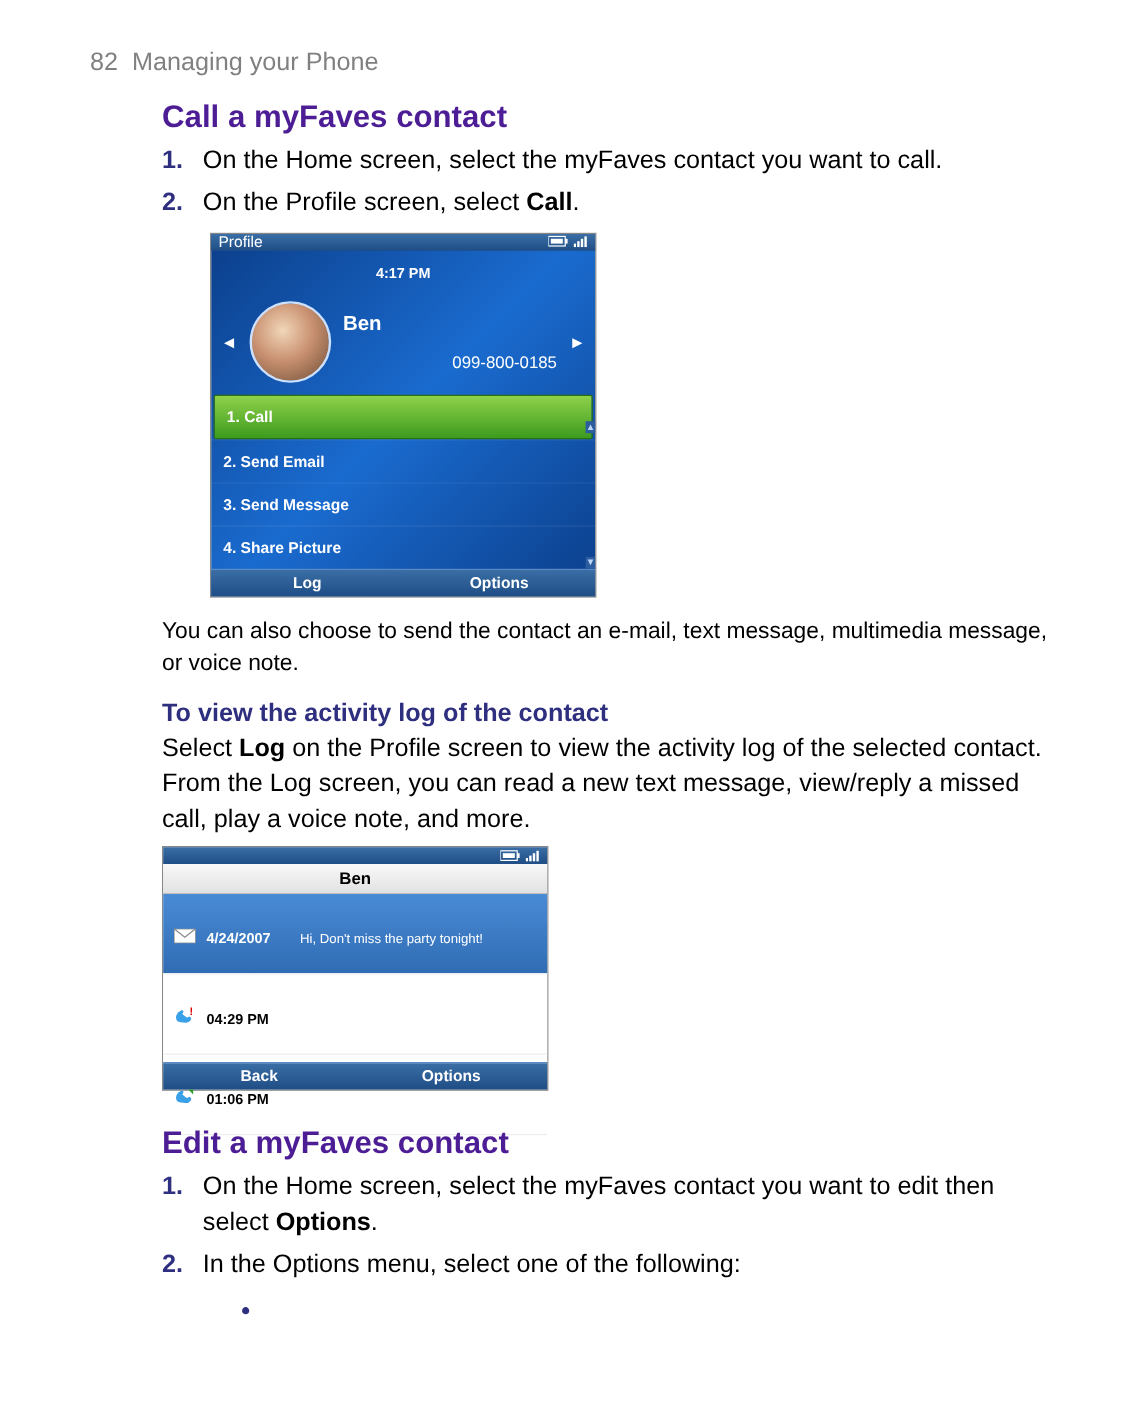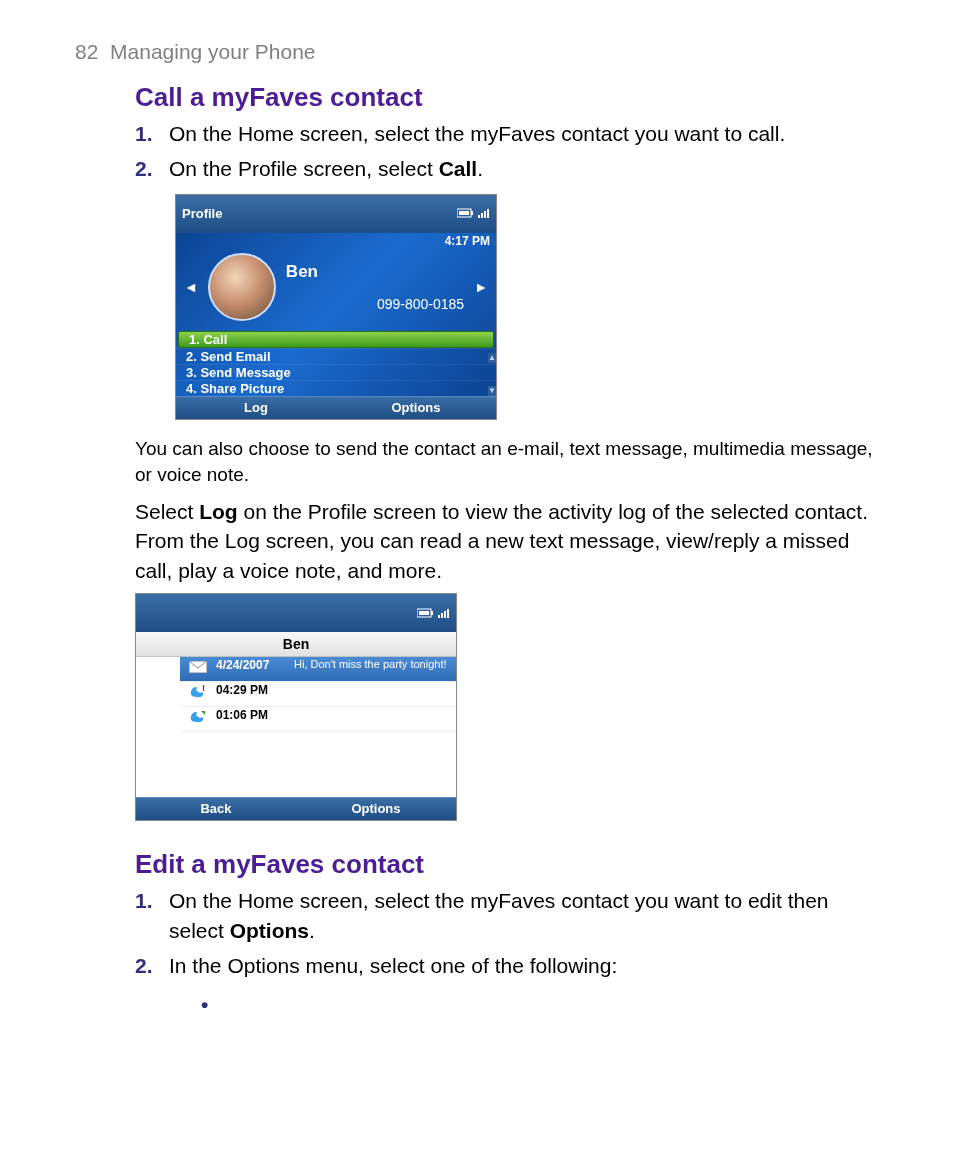--- a/index.html
+++ b/index.html
@@ -78,41 +78,41 @@
 
   
   .phone1 {
     width: 320px;
     margin: 8px 0 0 100px;
     border: 1px solid #888;
     font-family: Tahoma, Arial, sans-serif;
     background: linear-gradient(135deg, #0b3e8a 0%, #1a6bcf 50%, #0b3e8a 100%);
   }
   .titlebar {
-    height: 38px;
+    height: 14px;
     background: linear-gradient(to bottom, #3a6ea5 0%, #1f4d86 100%);
     color: #fff;
     font-size: 13px;
-    font-weight: 700;
+    font-weight: 400;
     display: flex;
     align-items: center;
     justify-content: space-between;
     padding: 0 6px;
   }
   .status-icons {
     display: flex;
     gap: 3px;
     align-items: center;
   }
   .timebar {
-    text-align: right;
+    text-align: center;
     color: #fff;
     font-size: 12px;
     font-weight: 700;
-    padding: 1px 6px;
+    padding: 12px 6px;
   }
   .contact-row {
     display: flex;
     align-items: center;
     padding: 4px 8px 10px 8px;
     gap: 10px;
   }
   .arrow {
     color: #fff;
     font-size: 14px;
@@ -139,21 +139,21 @@
     font-weight: 400;
     text-align: right;
   }
   .menu-area {
     position: relative;
   }
   .menu-item {
     color: #fff;
     font-size: 13px;
     font-weight: 700;
-    padding: 0 10px;
+    padding: 10px 10px;
     border-top: 1px solid rgba(255,255,255,0.08);
   }
   .menu-item.selected {
     background: linear-gradient(to bottom, #8fd14a 0%, #3d9b1f 100%);
     border: 1px solid #2a6f12;
     border-radius: 2px;
     margin: 0 2px;
   }
   .scroll-stub {
     position: absolute;
@@ -205,27 +205,26 @@
     background: linear-gradient(to bottom, #f8f8f8 0%, #e2e2e2 100%);
     text-align: center;
     font-size: 14px;
     font-weight: 700;
     padding: 4px 0;
     border-bottom: 1px solid #c0c0c0;
     color: #000;
   }
   .log-row {
     display: flex;
-    align-items: flex-start;
+    align-items: flex-end;
     gap: 8px;
-    padding: 1px 8px;
+    padding: 22px 8px;
     font-size: 12px;
     border-bottom: 1px solid #eee;
     min-height: 22px;
-    margin-left: 44px;
   }
   .log-row.selected {
     background: linear-gradient(to bottom, #4a8bd6 0%, #2f6cb3 100%);
     color: #fff;
   }
   .log-icon {
     width: 20px;
     height: 18px;
     flex: 0 0 20px;
     display: flex;
@@ -307,20 +306,21 @@
       </div>
     </div>
     <div class="softkeys">
       <div class="softkey">Log</div>
       <div class="softkey">Options</div>
     </div>
   </div>
 
   <div class="para">You can also choose to send the contact an e-mail, text message, multimedia message, or voice note.</div>
 
+  <div class="sub-title">To view the activity log of the contact</div>
   <div class="para-indent">
     <span>Select </span><b>Log</b><span> on the Profile screen to view the activity log of the selected contact. From the Log screen, you can read a new text message, view/reply a missed call, play a voice note, and more.</span>
   </div>
 
   <div class="phone2">
     <div class="titlebar">
       <span></span>
       <span class="status-icons">
         <span><svg width="18" height="10" viewBox="0 0 18 10">
               <rect x="0" y="1" width="14" height="8" fill="none" stroke="#fff" stroke-width="1"></rect>

